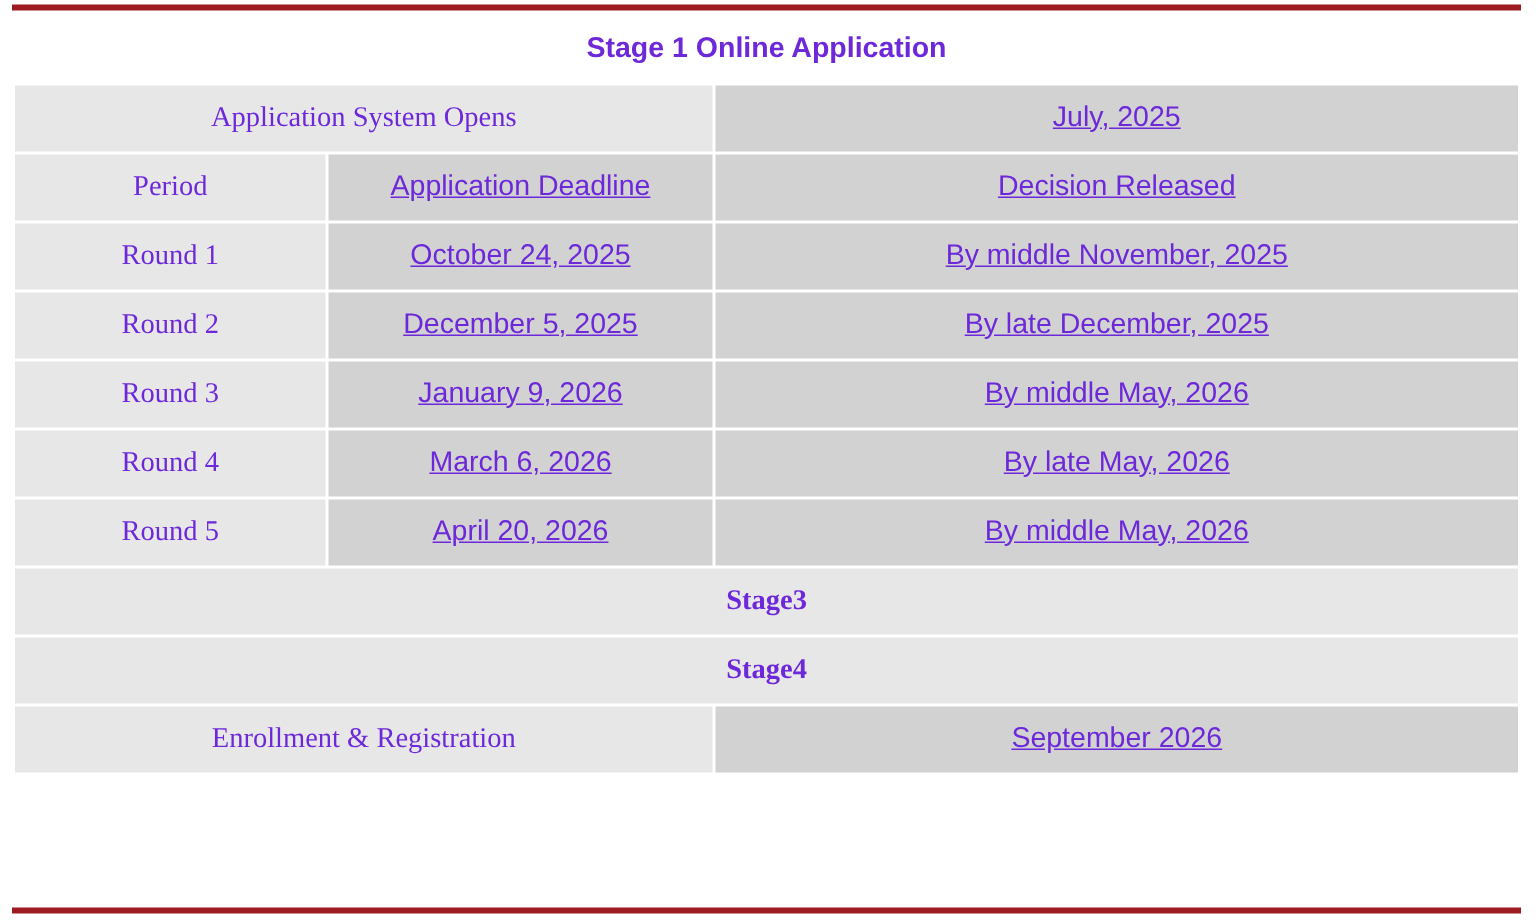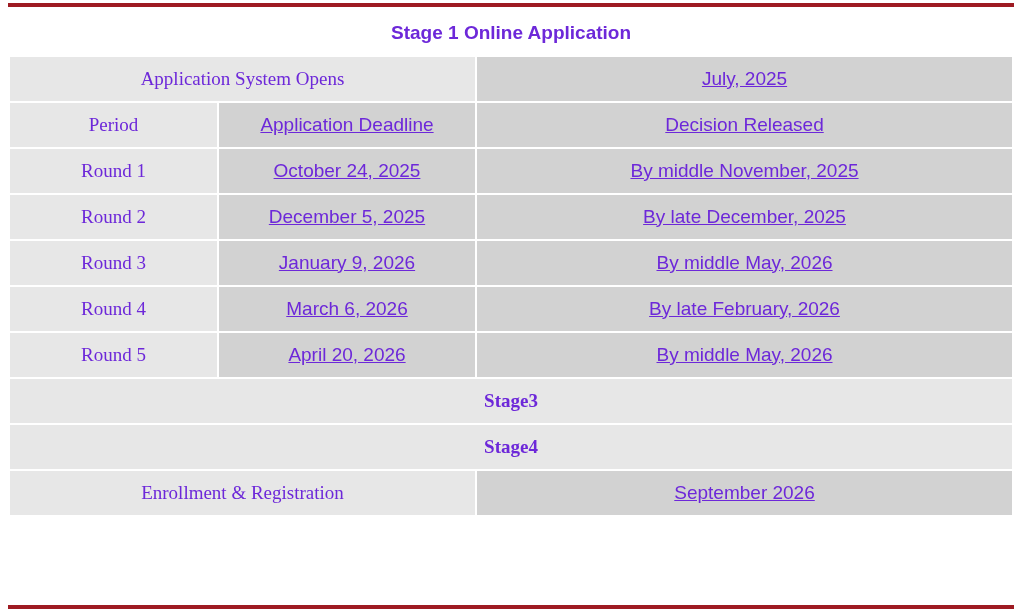--- a/index.html
+++ b/index.html
@@ -128,21 +128,21 @@
 
       <tr class="row-tall">
         <td class="lite">Round 3</td>
         <td class="mid">January 9, 2026</td>
         <td class="mid">By middle May, 2026</td>
       </tr>
 
       <tr class="row-tall">
         <td class="lite">Round 4</td>
         <td class="mid">March 6, 2026</td>
-        <td class="mid">By late February, 2026</td>
+        <td class="mid">By late May, 2026</td>
       </tr>
 
       <tr class="row-tall">
         <td class="lite">Round 5</td>
         <td class="mid">April 20, 2026</td>
         <td class="mid">By middle May, 2026</td>
       </tr>
 
       <tr>
         <td colspan="3" class="stage-banner lite">Stage3</td>

